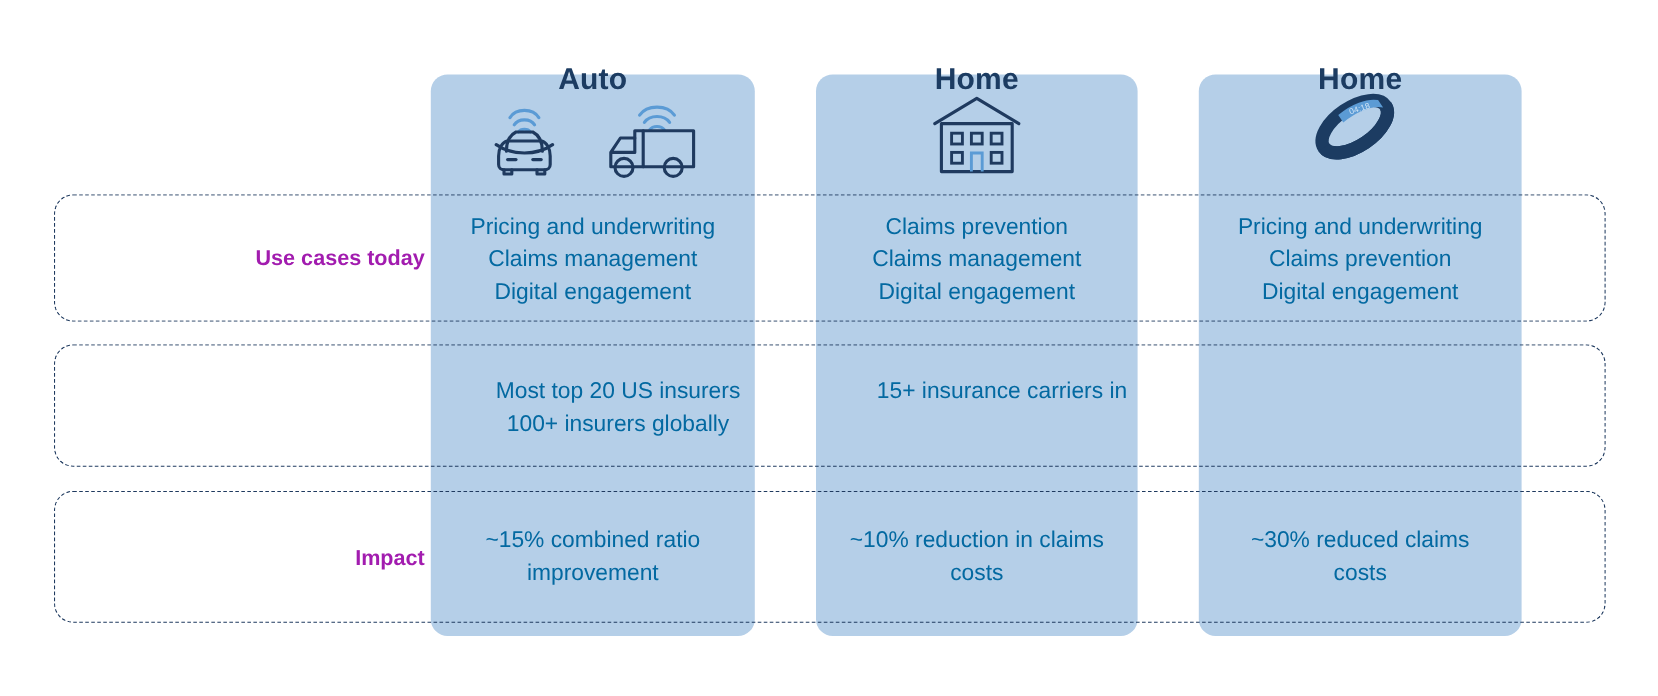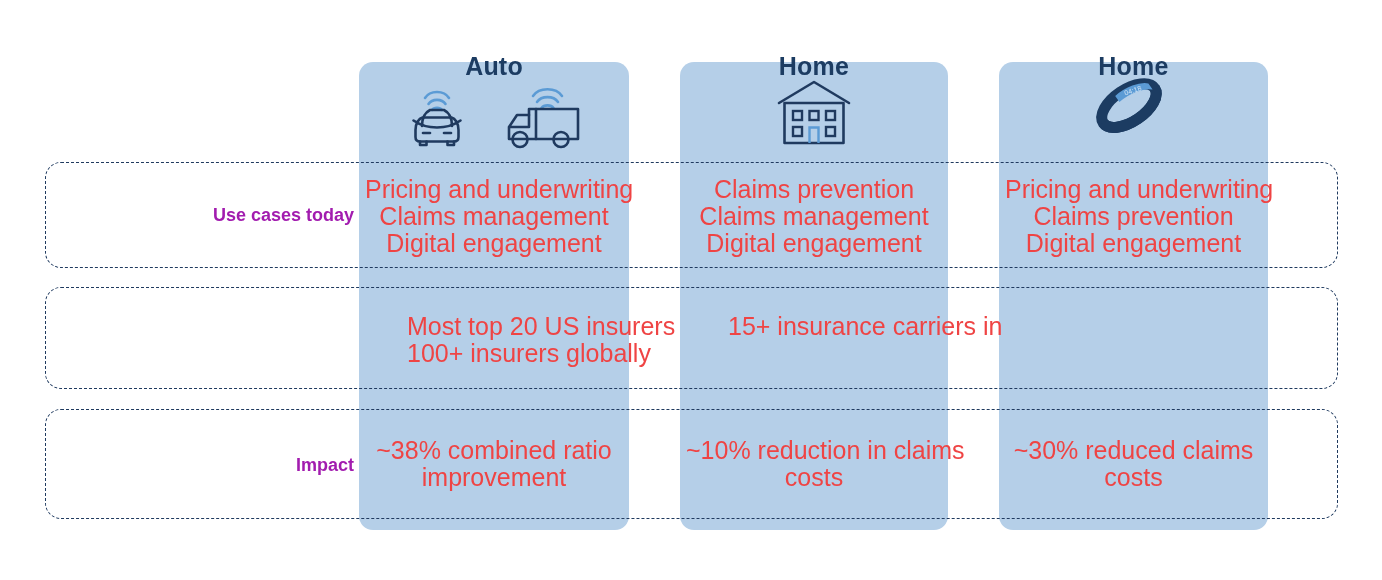--- a/index.html
+++ b/index.html
@@ -89,23 +89,23 @@
     z-index: 5;
   }
   .row-label.r1 { top: 205px; }
   .row-label.r2 { top: 330px; }
   .row-label.r3 { top: 455px; }
 
   
   .cell {
     position: absolute;
     text-align: center;
-    font-size: 25px;
+    font-size: 19px;
     line-height: 27px;
-    color: #ef4444;
+    color: #0369a1;
     z-index: 5;
     box-sizing: border-box;
     padding: 0 6px;
   }
   .cell.c-auto { left: 359px;  width: 270px; }
   .cell.c-home { left: 680px;  width: 268px; }
   .cell.c-life { left: 999px;  width: 269px; }
 
   .cell.r1 { top: 176px; }
   .cell.r2 { top: 313px; padding-left: 48px; }
@@ -224,21 +224,21 @@
 
   <div class="cell c-auto r2">
     <span class="line">Most top 20 US insurers</span>
     <span class="line">100+ insurers globally</span>
   </div>
   <div class="cell c-home r2">
     <span class="line">15+ insurance carriers in</span>
   </div>
 
   <div class="cell c-auto r3">
-    <span class="line">~38% combined ratio</span>
+    <span class="line">~15% combined ratio</span>
     <span class="line">improvement</span>
   </div>
   <div class="cell c-home r3">
     <span class="line">~10% reduction in claims</span>
     <span class="line">costs</span>
   </div>
   <div class="cell c-life r3">
     <span class="line">~30% reduced claims</span>
     <span class="line">costs</span>
   </div>

